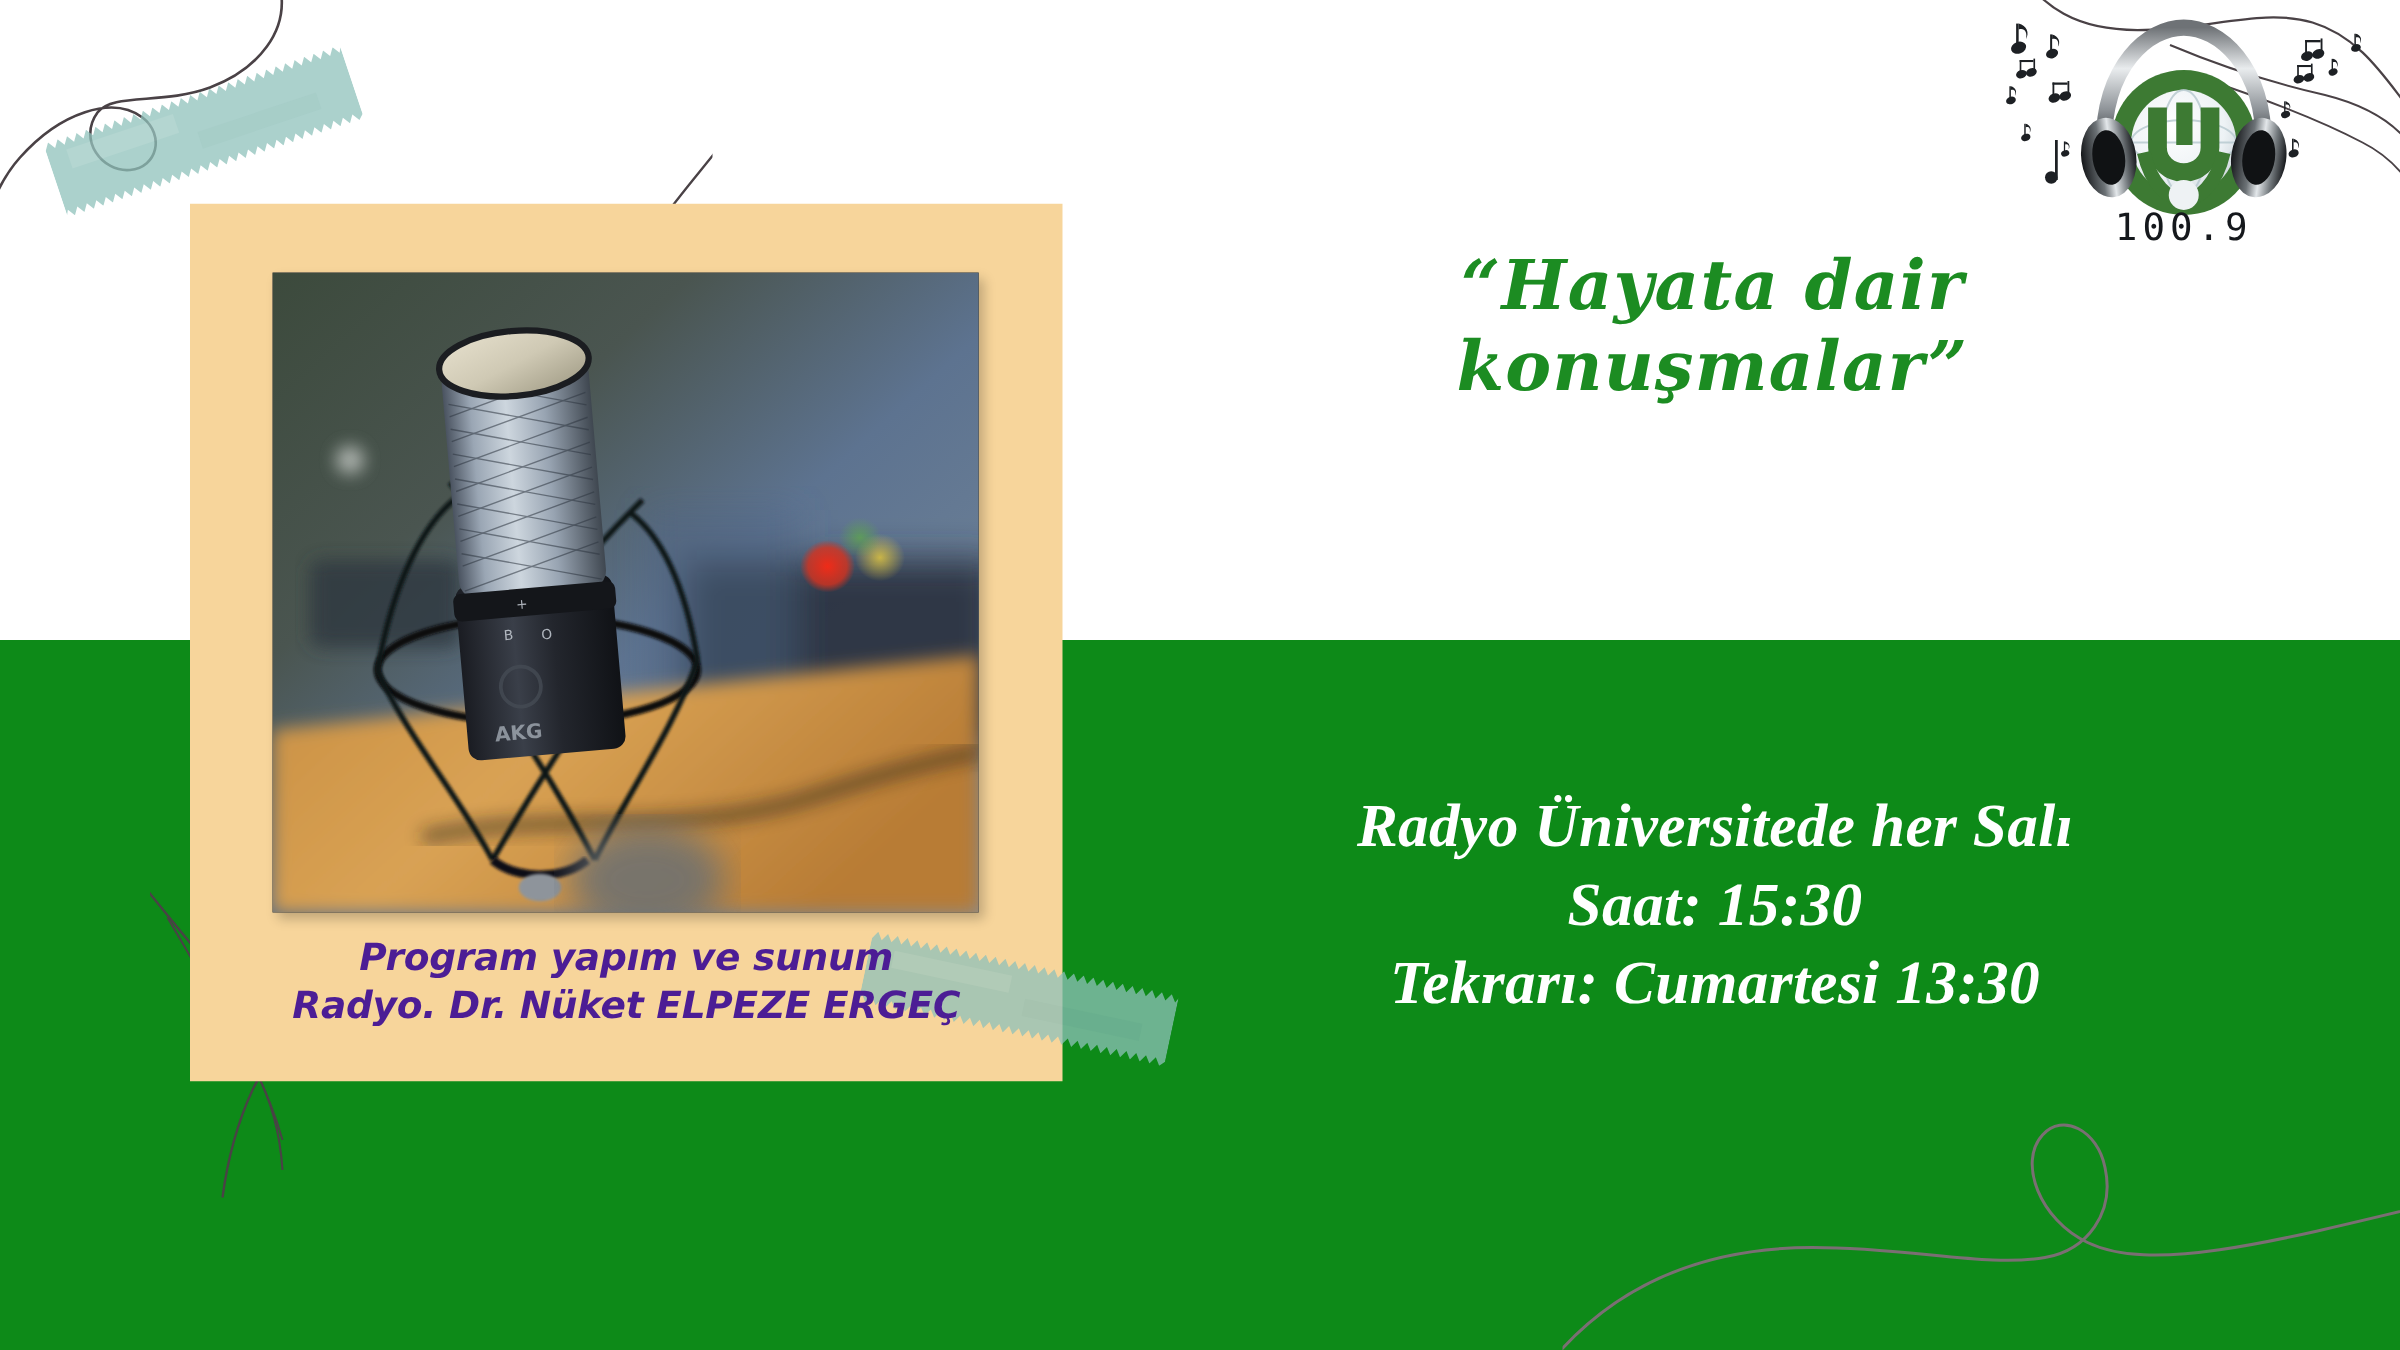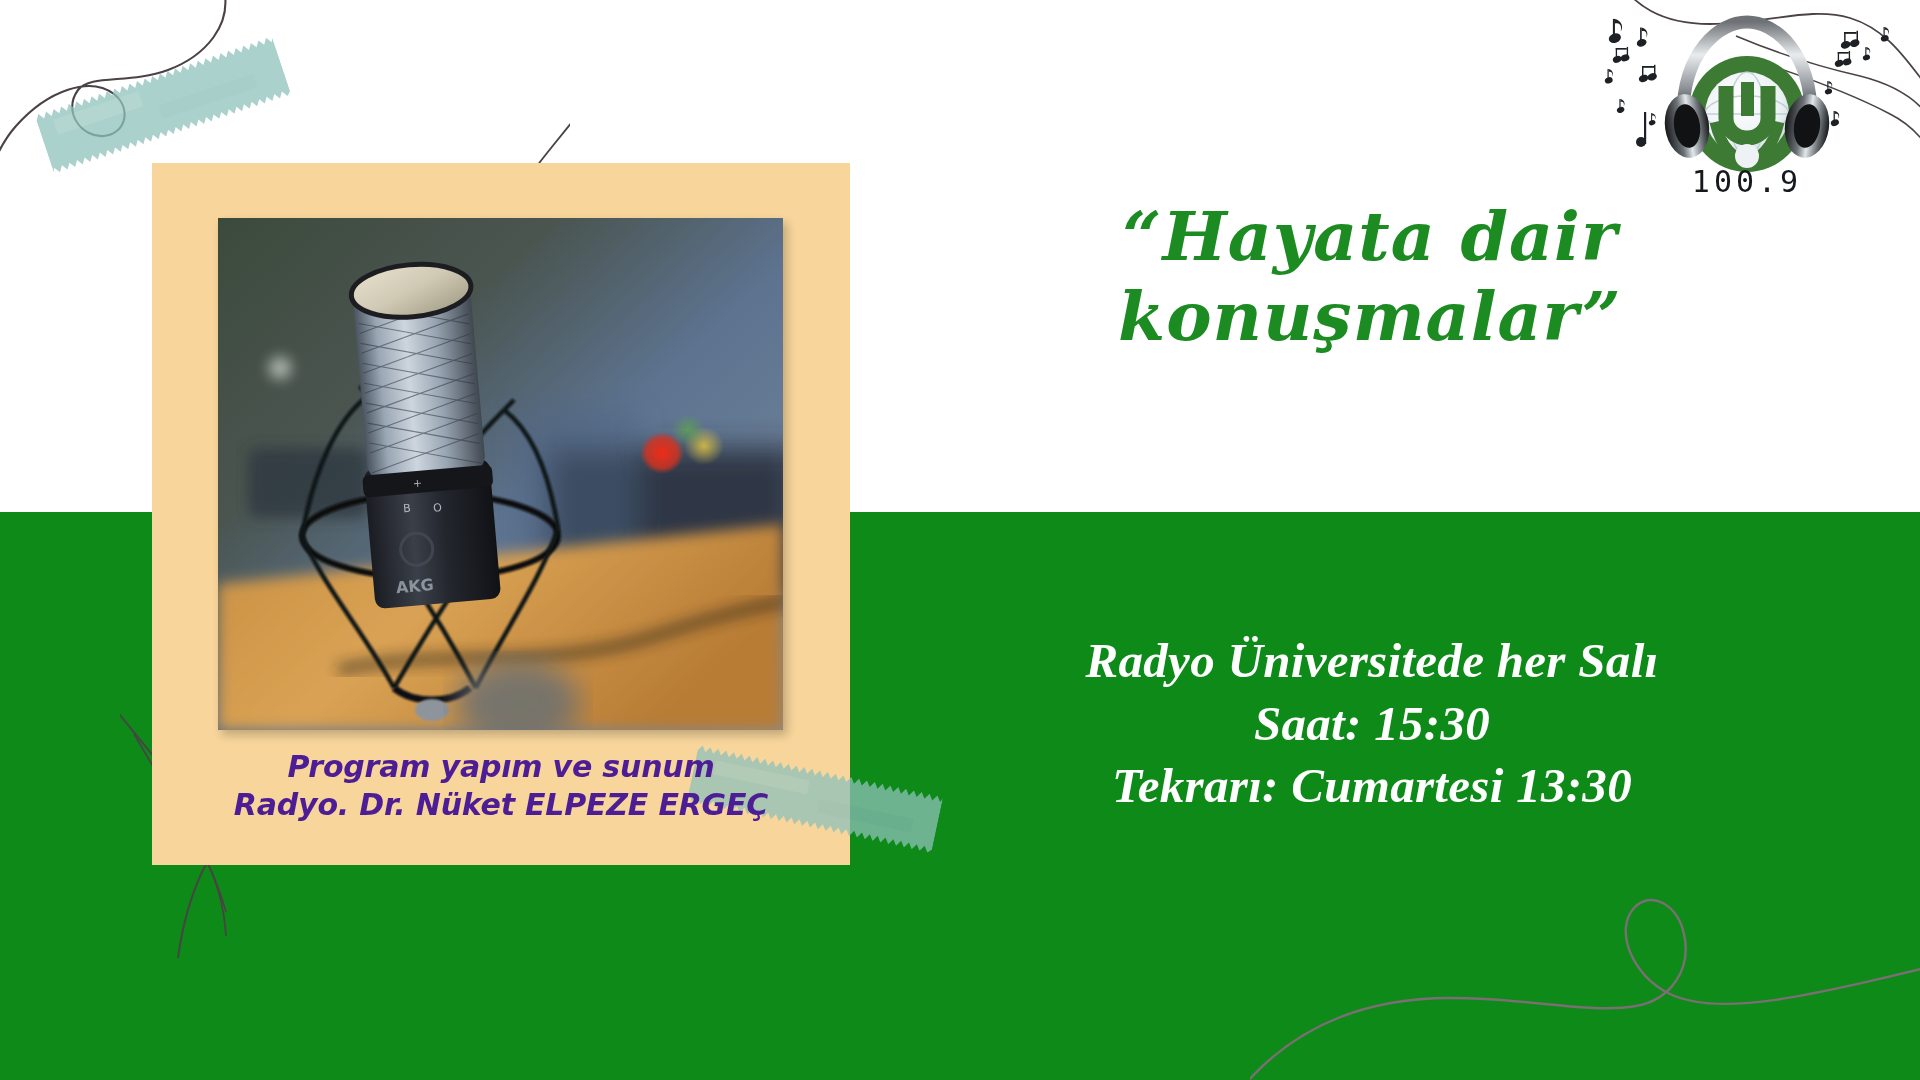--- a/index.html
+++ b/index.html
@@ -115,21 +115,21 @@
   .headline {
     position: absolute;
     left: 975px;
     top: 196px;
     width: 790px;
     text-align: center;
     color: #1c8c22;
     font-family: "DejaVu Serif", serif;
     font-style: italic;
     font-weight: bold;
-    font-size: 68px;
+    font-size: 55px;
     line-height: 1.18;
     letter-spacing: 1px;
     white-space: pre-line;
   }
 
   
   .schedule {
     position: absolute;
     left: 850px;
     top: 630px;

